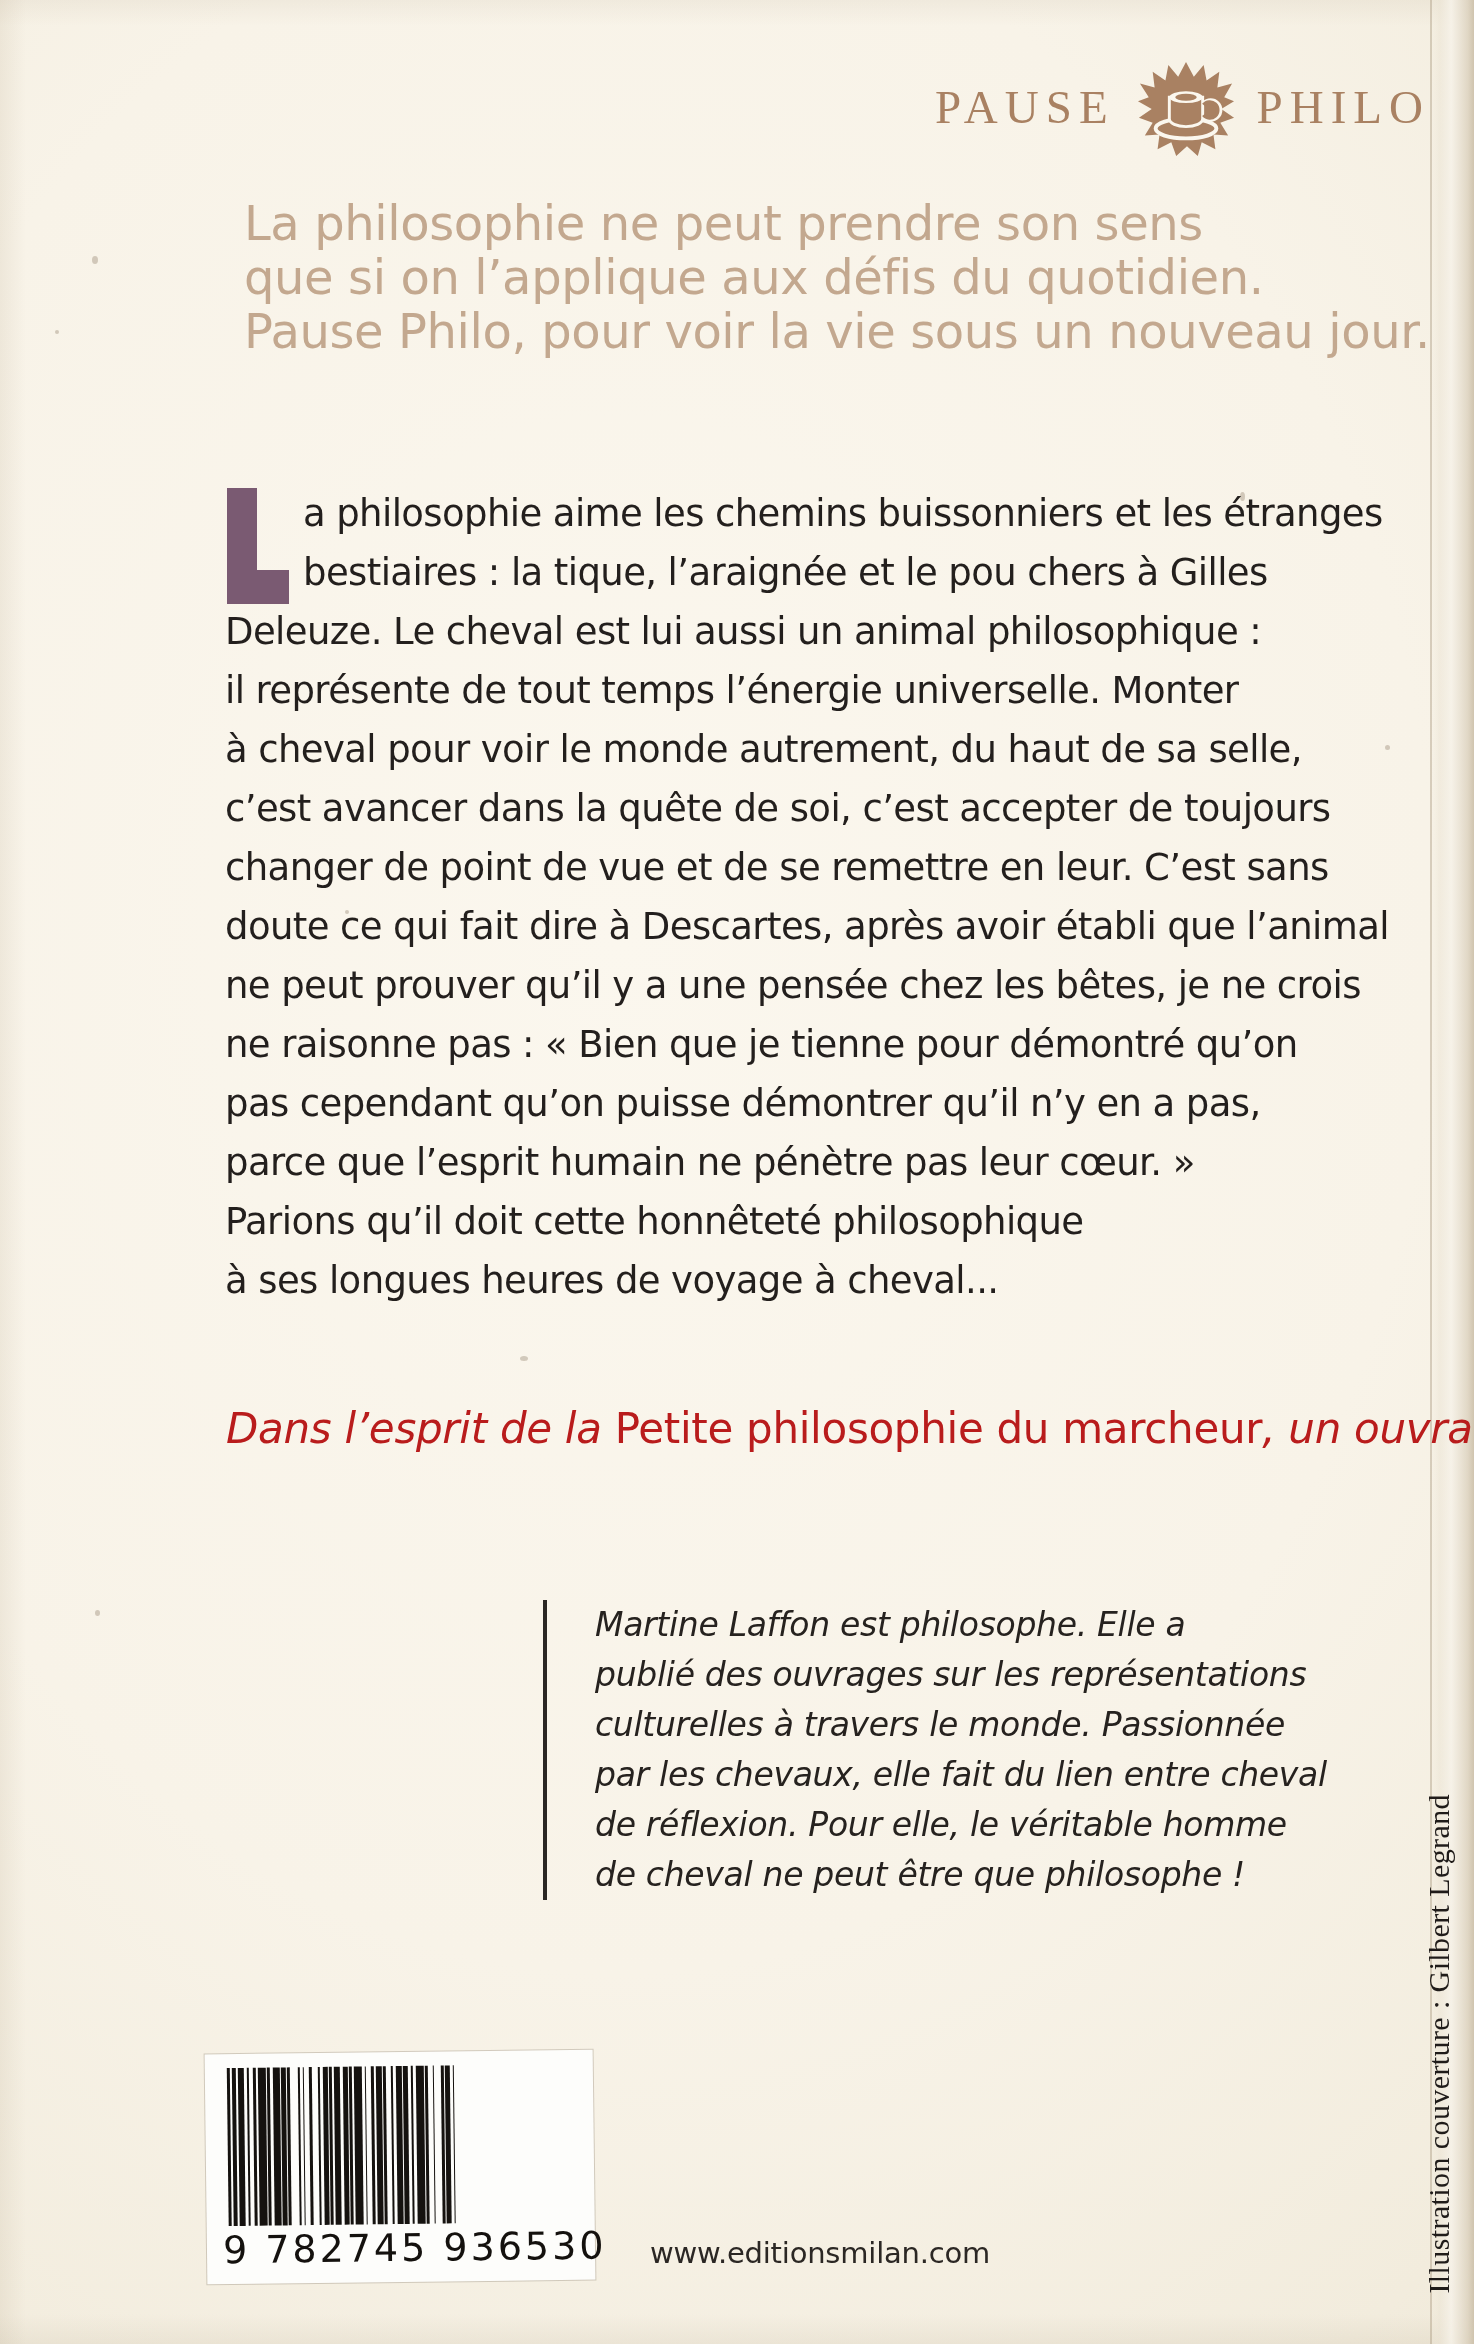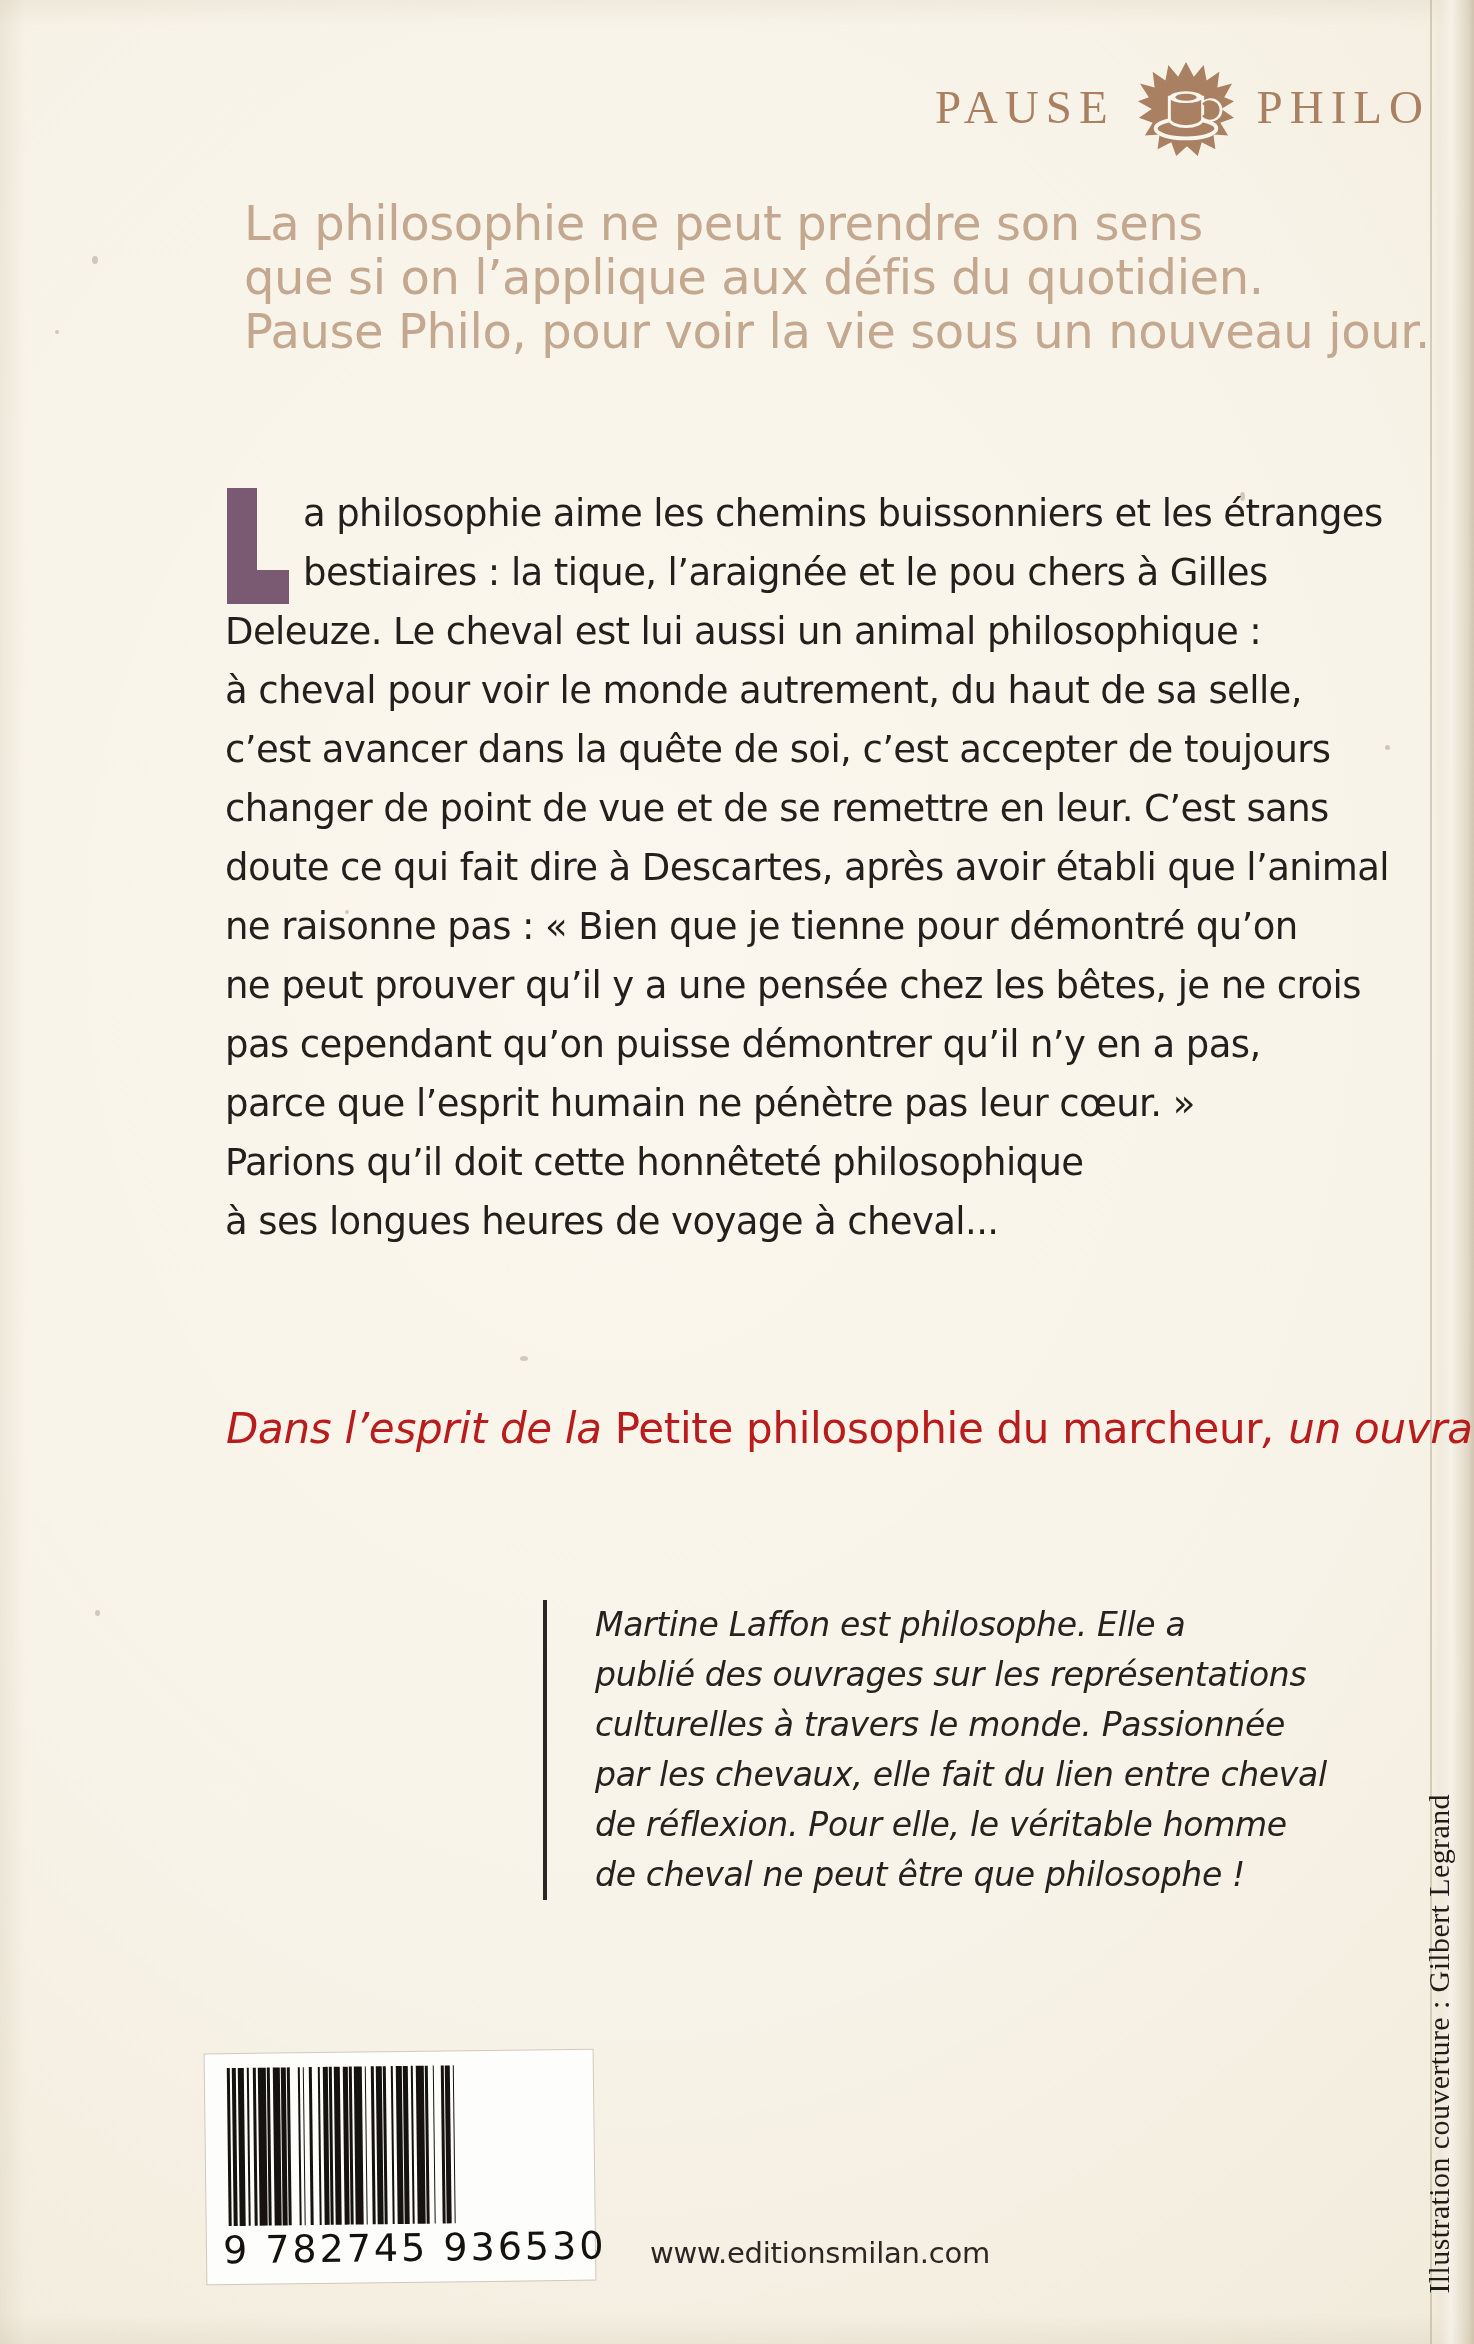--- a/index.html
+++ b/index.html
@@ -294,26 +294,27 @@
   </div>
 
   <div id="blurb">
     <div id="dropcap-shape">
       <span class="stem"></span>
       <span class="foot"></span>
     </div>
     <div class="line first">a philosophie aime les chemins buissonniers et les étranges</div>
     <div class="line second">bestiaires : la tique, l’araignée et le pou chers à Gilles</div>
     <div class="line">Deleuze. Le cheval est lui aussi un animal philosophique :</div>
+    <div class="line">il représente de tout temps l’énergie universelle. Monter</div>
     <div class="line">à cheval pour voir le monde autrement, du haut de sa selle,</div>
     <div class="line">c’est avancer dans la quête de soi, c’est accepter de toujours</div>
     <div class="line">changer de point de vue et de se remettre en leur. C’est sans</div>
     <div class="line">doute ce qui fait dire à Descartes, après avoir établi que l’animal</div>
+    <div class="line">ne peut prouver qu’il y a une pensée chez les bêtes, je ne crois</div>
     <div class="line">ne raisonne pas : « Bien que je tienne pour démontré qu’on</div>
-    <div class="line">ne peut prouver qu’il y a une pensée chez les bêtes, je ne crois</div>
     <div class="line">pas cependant qu’on puisse démontrer qu’il n’y en a pas,</div>
     <div class="line">parce que l’esprit humain ne pénètre pas leur cœur. »</div>
     <div class="line">Parions qu’il doit cette honnêteté philosophique</div>
     <div class="line">à ses longues heures de voyage à cheval...</div>
   </div>
 
   <div id="note">
     <div class="line"><span>Dans l’esprit de la </span><span class="roman">Petite philosophie du marcheur</span><span>, un ouvrage</span></div>
   </div>
 

